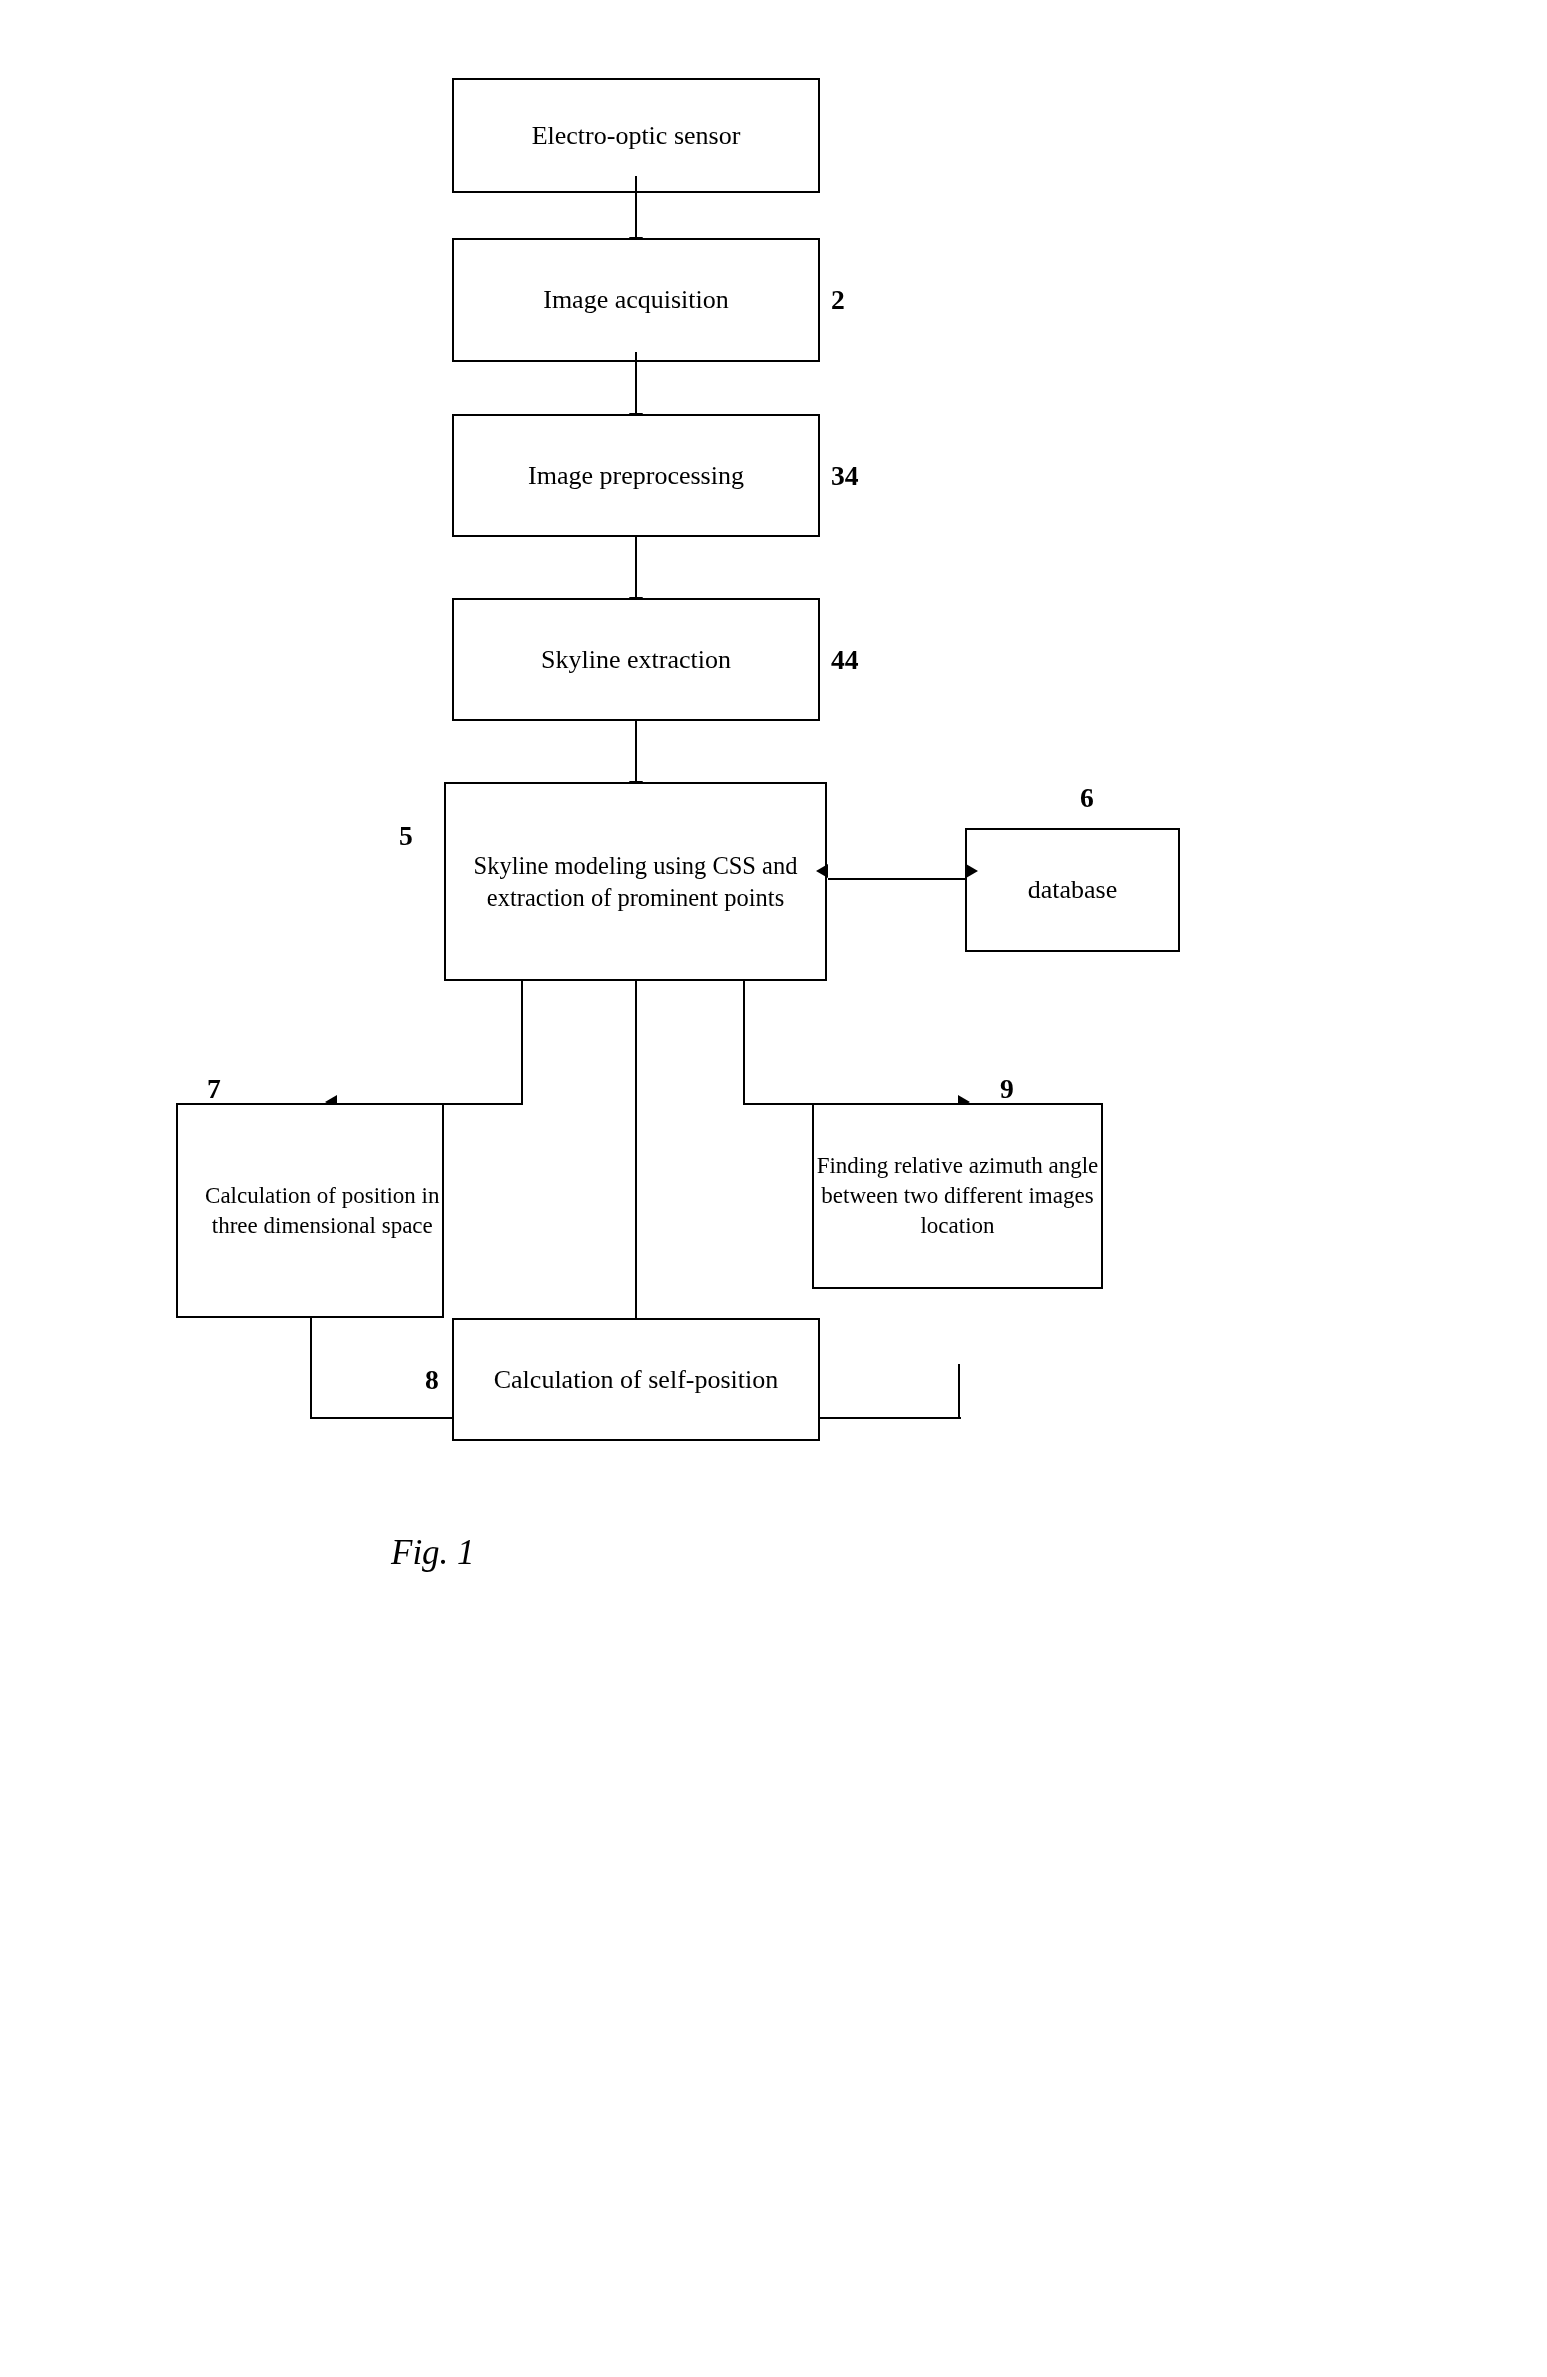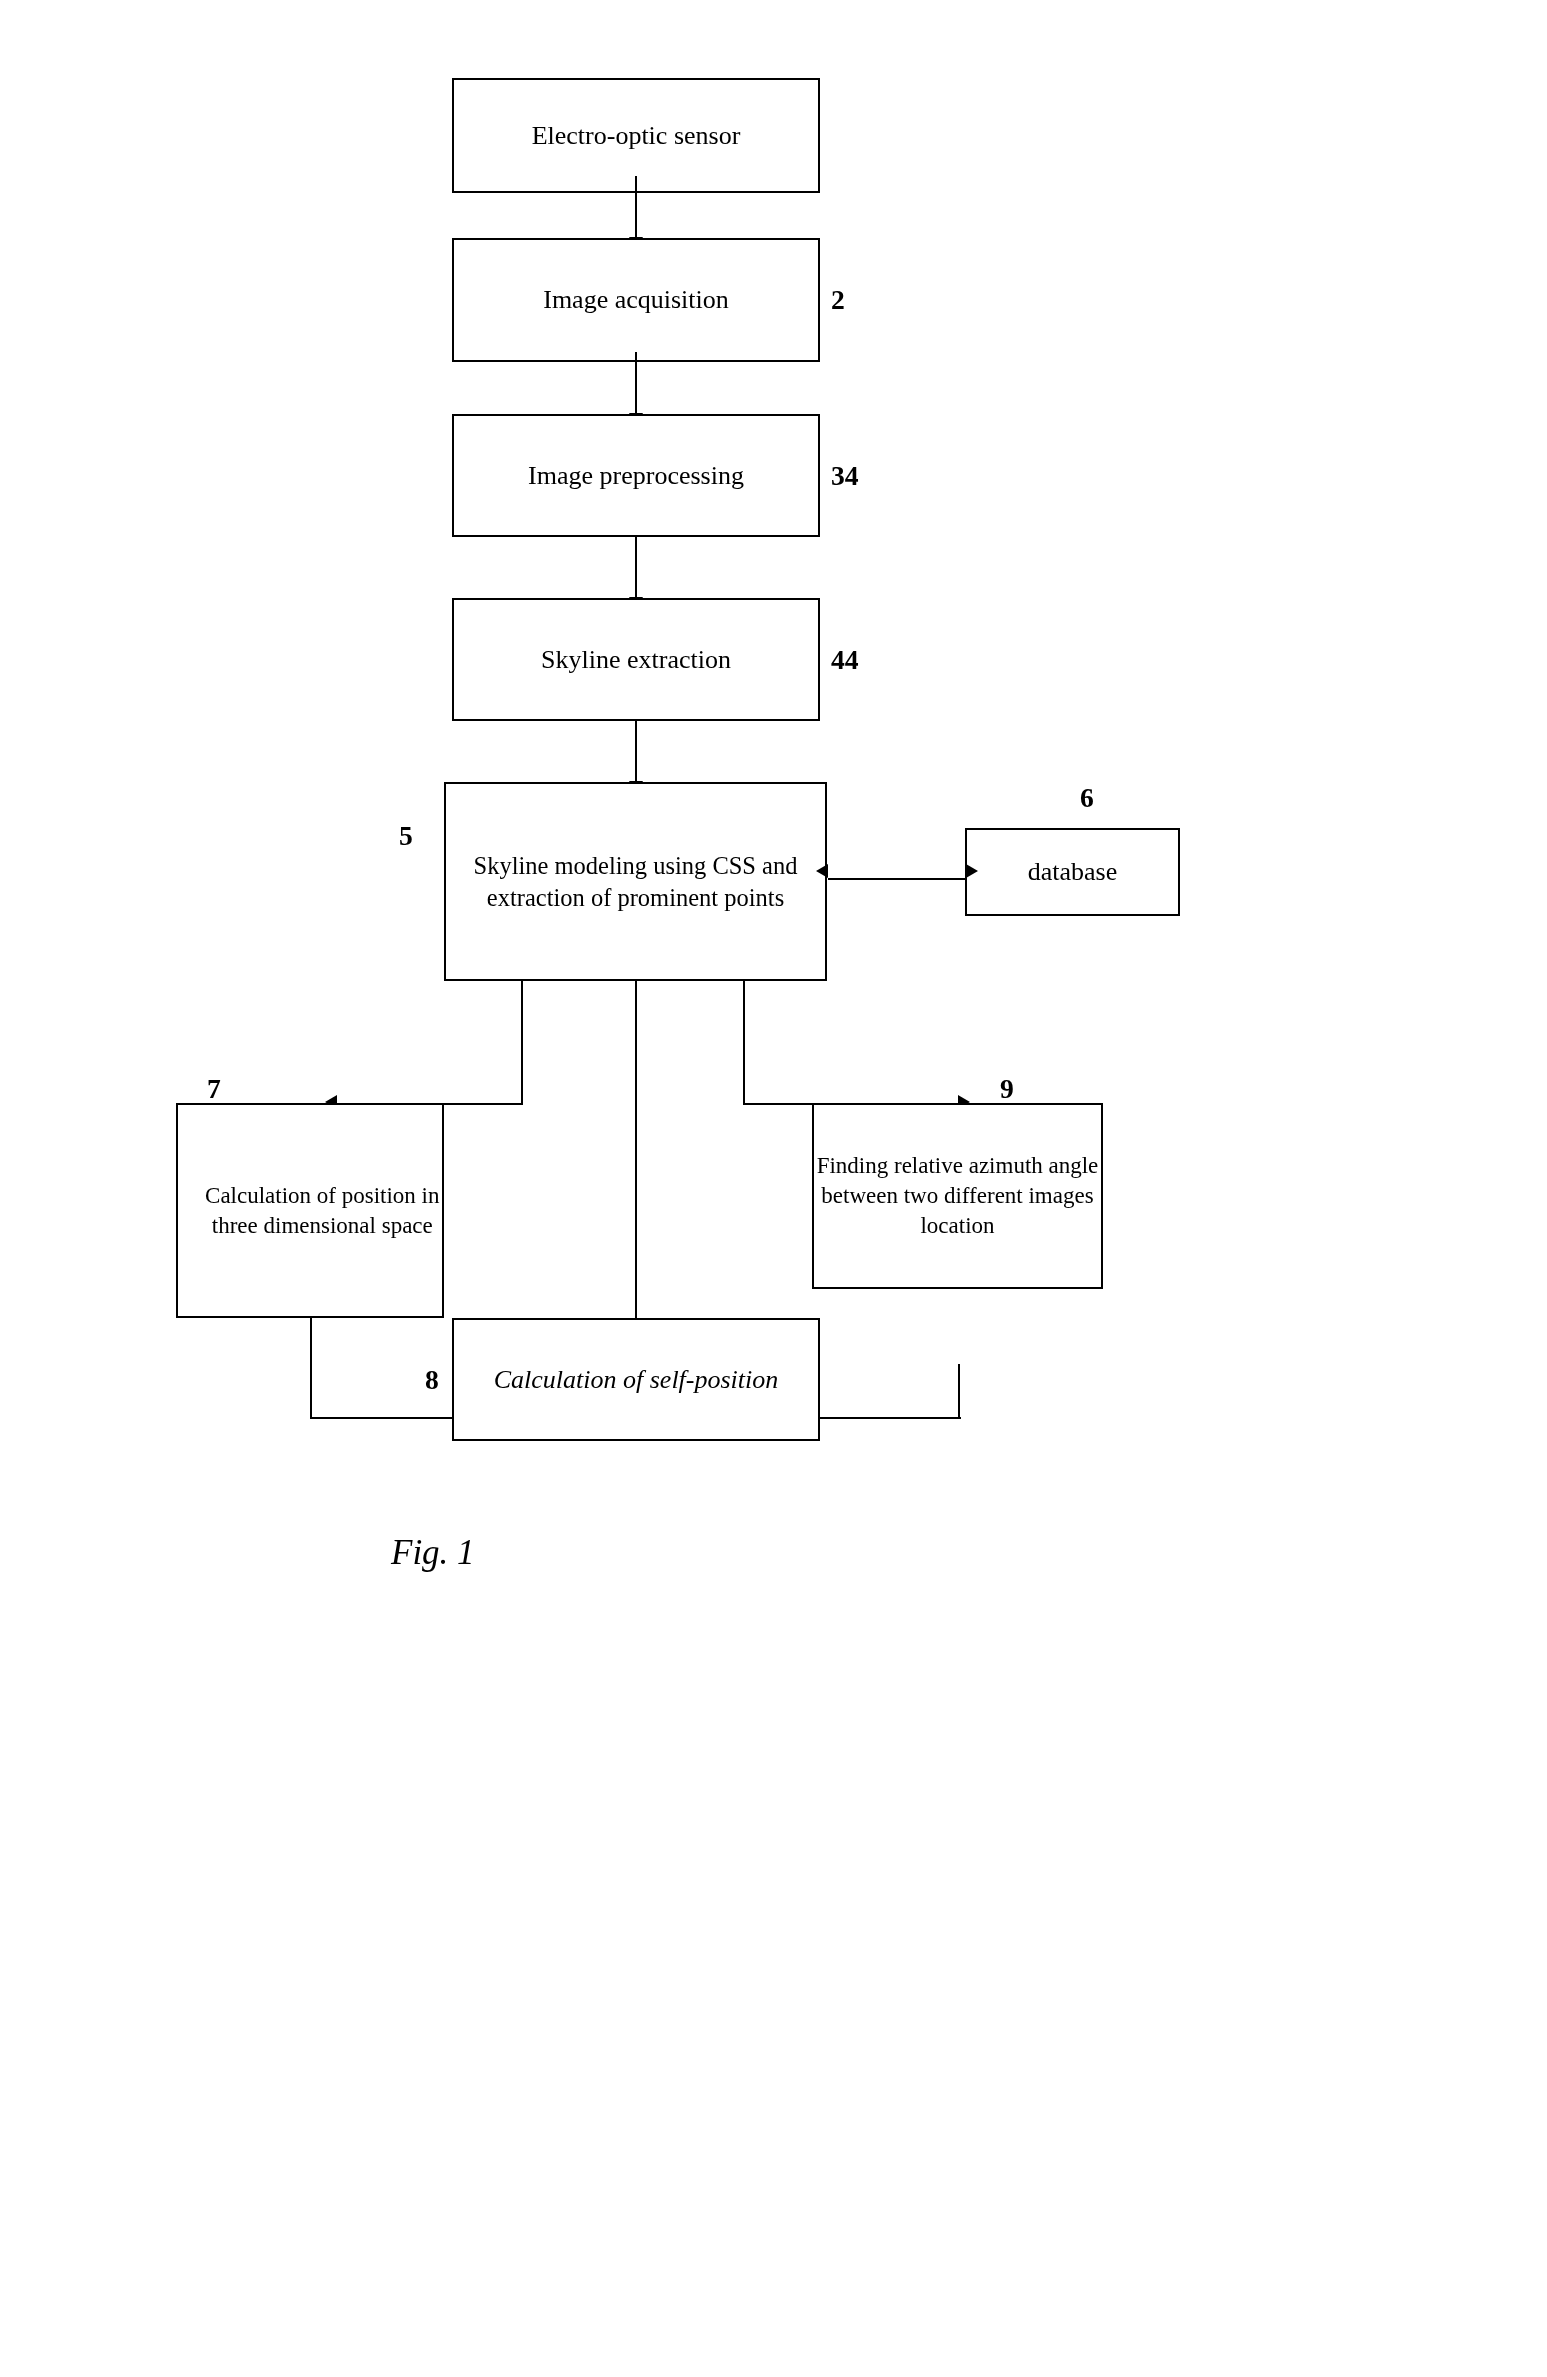--- a/index.html
+++ b/index.html
@@ -151,21 +151,21 @@
   <div class="arrow arrow-down" style="height:61px; left:474px; top:674px;">
     <div class="arrowhead-down"></div>
   </div>
 
   <div class="flow-box" style="width:383px; height:199px; left:283px; top:736px; font-size:24.5px;">
     <span>Skyline modeling using CSS and extraction of prominent points</span>
   </div>
 
   <div class="label-number" style="left:238px; top:774px;">5</div>
 
-  <div class="flow-box" style="width:215px; height:88px; left:804px; top:782px;">
+  <div class="flow-box" style="width:215px; height:124px; left:804px; top:782px;">
     <span>database</span>
   </div>
 
   <div class="label-number" style="left:919px; top:736px;">6</div>
 
   <div class="double-arrow-line" style="left:667px; top:832px; width:138px;">
 
     <div class="arrowhead-left" style="position:absolute; left:-12.3px; top:-6.9px;
       width:0; height:0; border-top:7.7px solid transparent; border-bottom:7.7px solid transparent; border-right:12.3px solid #000;"></div>
 
@@ -207,21 +207,21 @@
   </div>
 
   <div class="label-number" style="left:839px; top:1027px;">9</div>
 
   <div class="connector-v" style="left:797px; top:1318px; height:54px;"></div>
   <div class="connector-h" style="left:477px; top:1371px; width:323px;">
     <div style="position:absolute; left:-12.3px; top:-7.7px;
       width:0; height:0; border-top:7.7px solid transparent; border-bottom:7.7px solid transparent; border-right:12.3px solid #000;"></div>
   </div>
 
-  <div class="flow-box" style="width:368px; height:123px; left:291px; top:1272px;font-style:italic;">
+  <div class="flow-box" style="width:368px; height:123px; left:291px; top:1272px;">
     <span>Calculation of self-position</span>
   </div>
 
   <div class="label-number" style="left:264px; top:1318px;">8</div>
 
   <div class="fig-label" style="position:absolute; left:230px; top:1456px; font-style:italic;">Fig. 1</div>
 
 </div>
 
 

